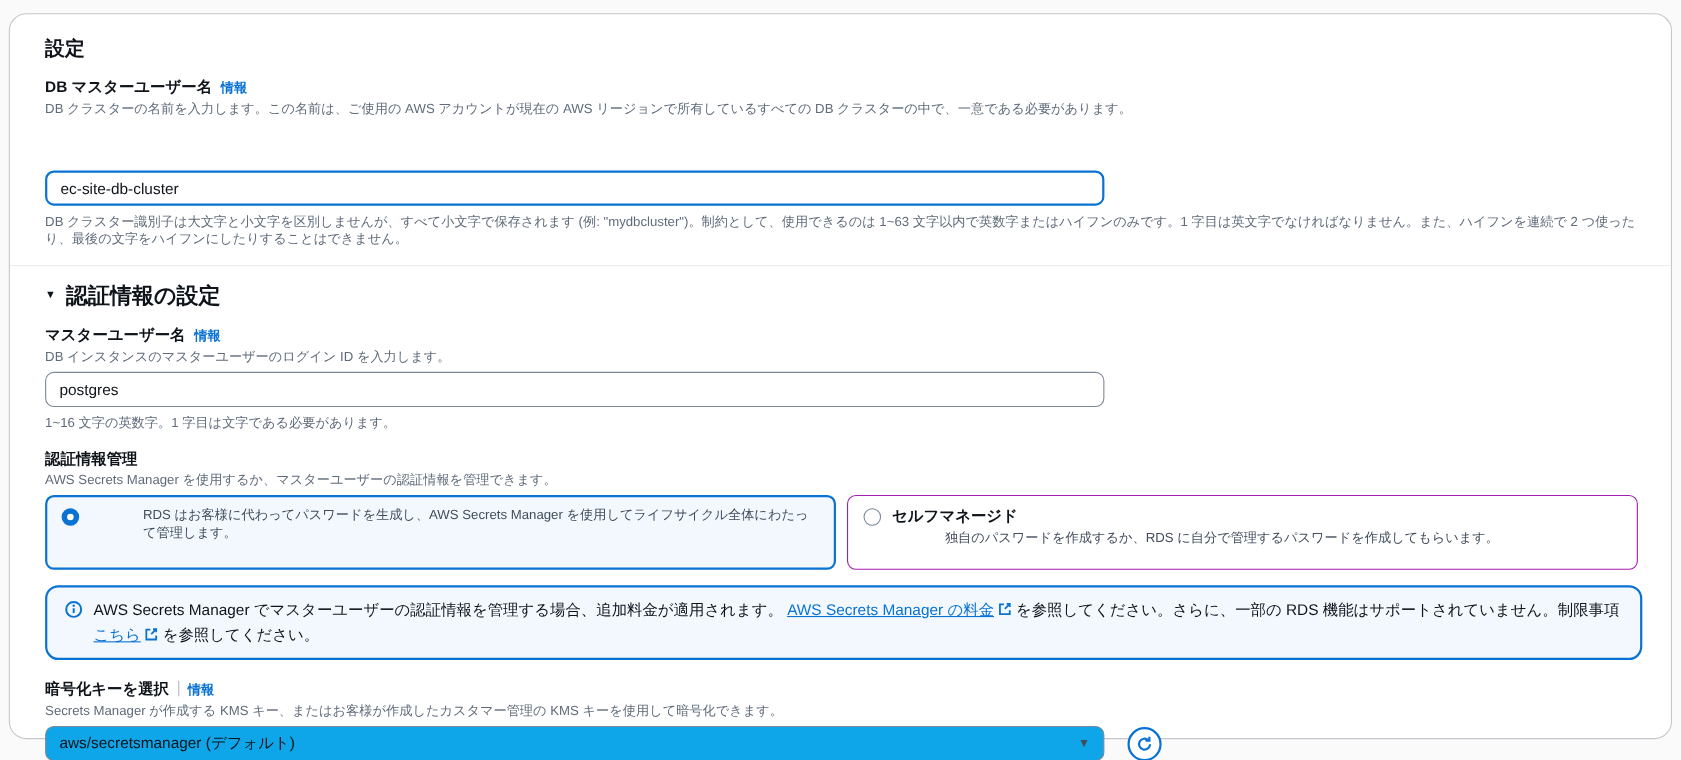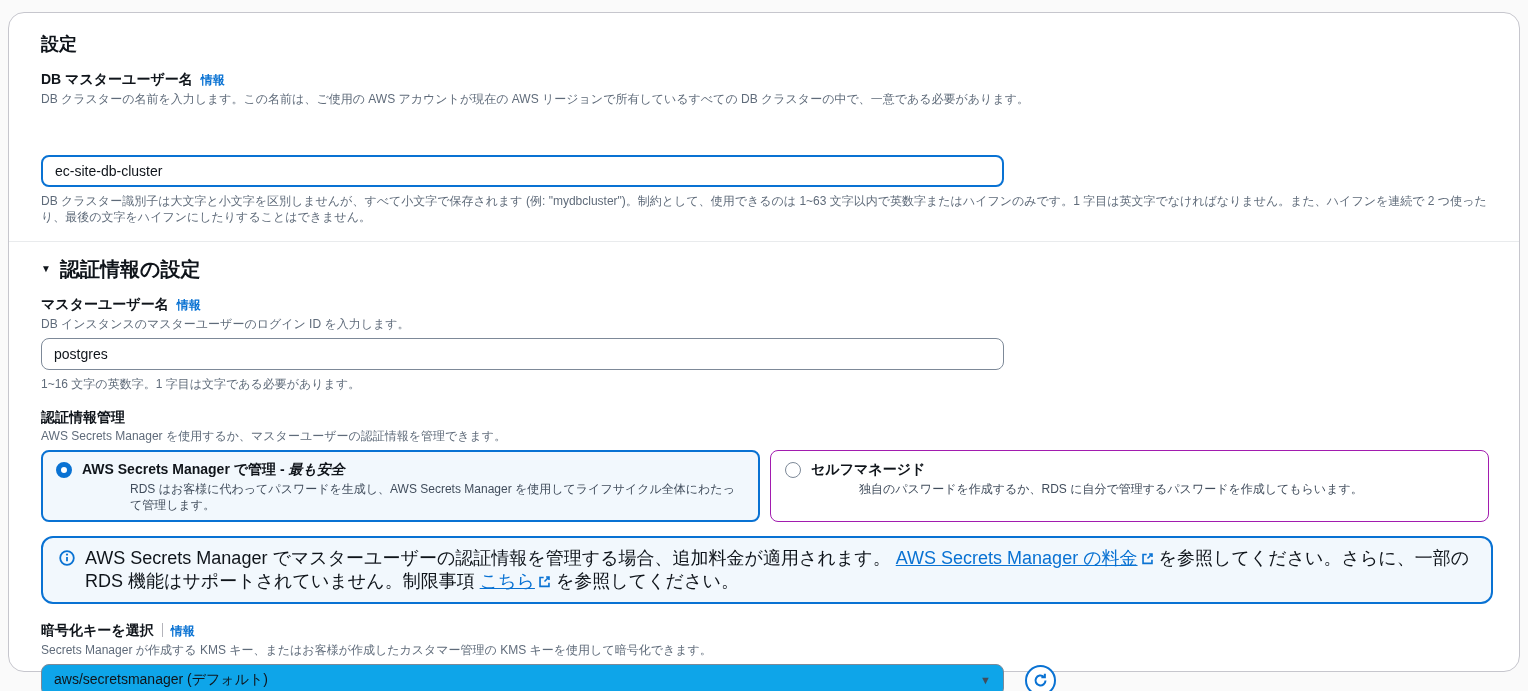--- a/index.html
+++ b/index.html
@@ -60,21 +60,21 @@
   .radio.on { border: 5px solid #0972d3; }
   .radio.off { border: 1px solid #7d8998; }
   .tile-title { font-size: 14px; font-weight: 700; line-height: 21px; }
   .tile-title em { font-weight: 700; }
   .tile-desc { font-size: 12px; color: #414d5c; line-height: 16px; margin-top: 1px; max-width: 660px; margin-left: 48px; }
   .alert {
     margin-top: 14px; border: 2px solid #0972d3; border-radius: 12px;
     background: #f2f8fd; padding: 9px 16px;
     display: flex; gap: 10px; width: 1452px;
   }
-  .alert-text { font-size: 18px; line-height: 22px; color: #0f141a; }
+  .alert-text { font-size: 14px; line-height: 22px; color: #0f141a; }
   .alert-link { color: #0972d3; text-decoration: underline; cursor: pointer; }
   .ext-icon { display: inline-block; vertical-align: -1px; margin-left: 3px; }
   .select {
     width: 963px; height: 32px; border: 1px solid #7d8998; border-radius: 8px;
     background: #0ea5e9; margin-top: 6px; padding: 0 12px;
     display: flex; align-items: center; justify-content: space-between;
     font-size: 14px; cursor: pointer;
   }
   .select-caret { font-size: 11px; color: #414d5c; line-height: 1; }
   .select-row { display: flex; align-items: center; }
@@ -125,21 +125,20 @@
   </div>
 
   <div class="field mt16">
     <div class="group-label">認証情報管理</div>
     <div class="field-desc">AWS Secrets Manager を使用するか、マスターユーザーの認証情報を管理できます。</div>
 
     <div class="tiles">
       <div class="tile selected">
         <span class="radio on"></span>
         <div>
-          <div class="tile-title"><span>AWS Secrets Manager で管理 - </span><em style="font-style: italic;">最も安全</em></div>
           <div class="tile-desc">RDS はお客様に代わってパスワードを生成し、AWS Secrets Manager を使用してライフサイクル全体にわたって管理します。</div>
         </div>
       </div>
       <div class="tile">
         <span class="radio off"></span>
         <div>
           <div class="tile-title">セルフマネージド</div>
           <div class="tile-desc">独自のパスワードを作成するか、RDS に自分で管理するパスワードを作成してもらいます。</div>
         </div>
       </div>

